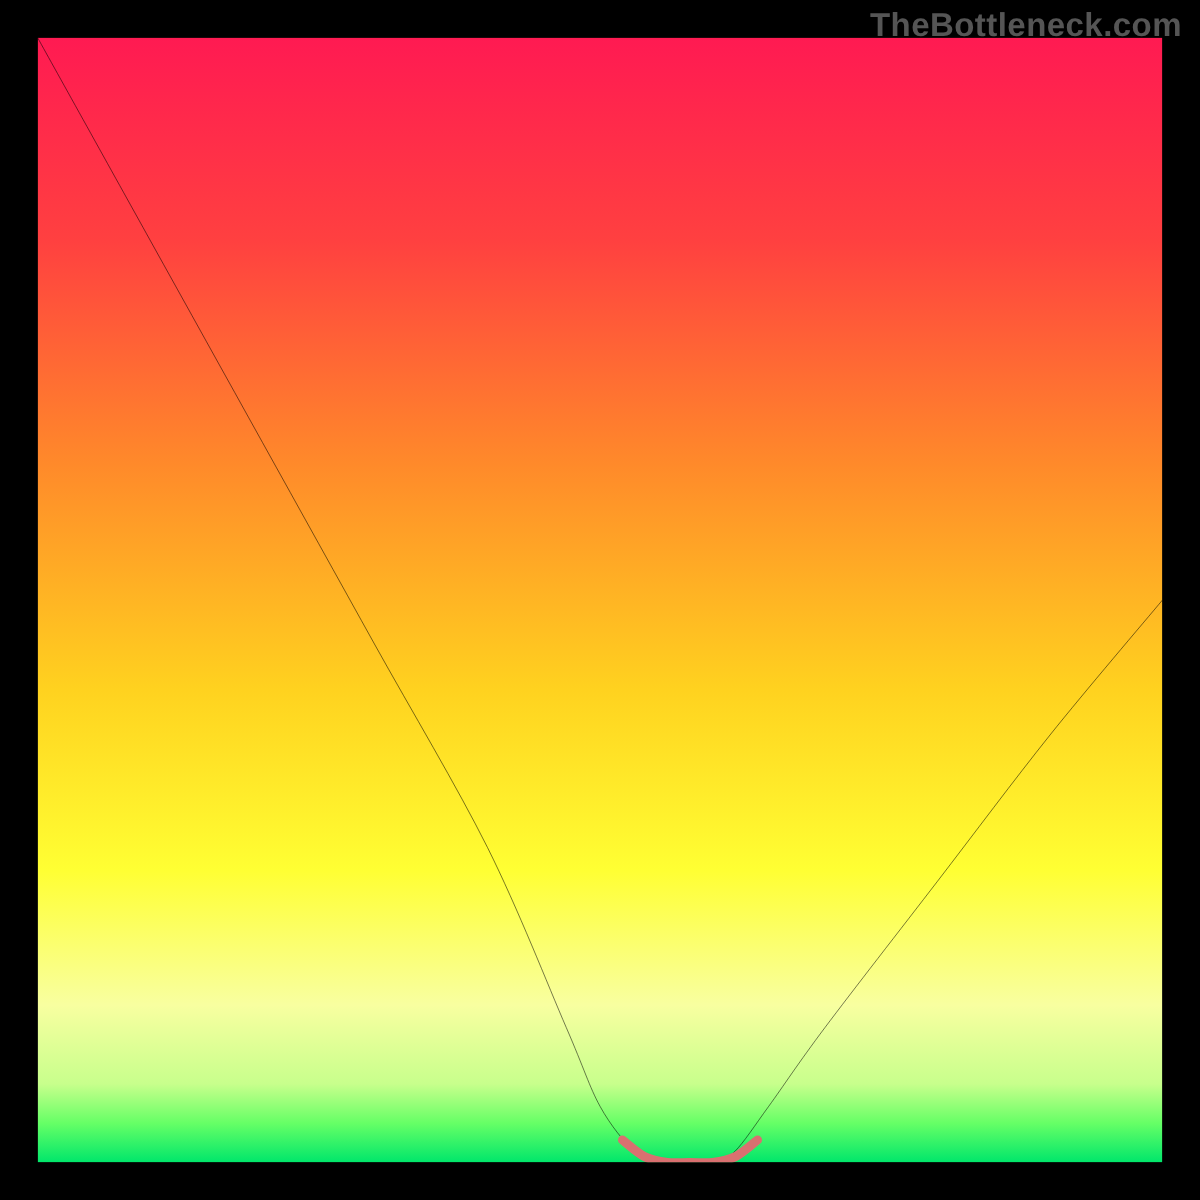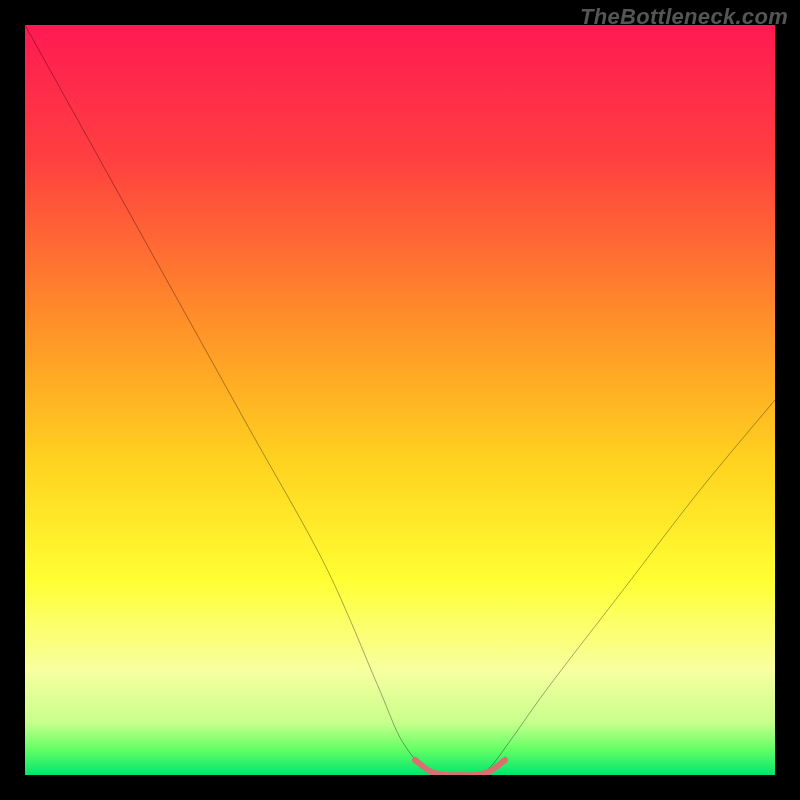--- a/index.html
+++ b/index.html
@@ -9,21 +9,20 @@
     height: 800px;
     background: #000;
     font-family: Arial, Helvetica, sans-serif;
     overflow: hidden;
   }
   .frame {
     position: relative;
     width: 800px;
     height: 608px;
     background: #000;
-    font-style: italic;
   }
   .watermark {
     position: absolute;
     top: 4px;
     right: 12px;
     color: #555;
     font-size: 22px;
     font-weight: 600;
     letter-spacing: 0.3px;
     z-index: 20;

